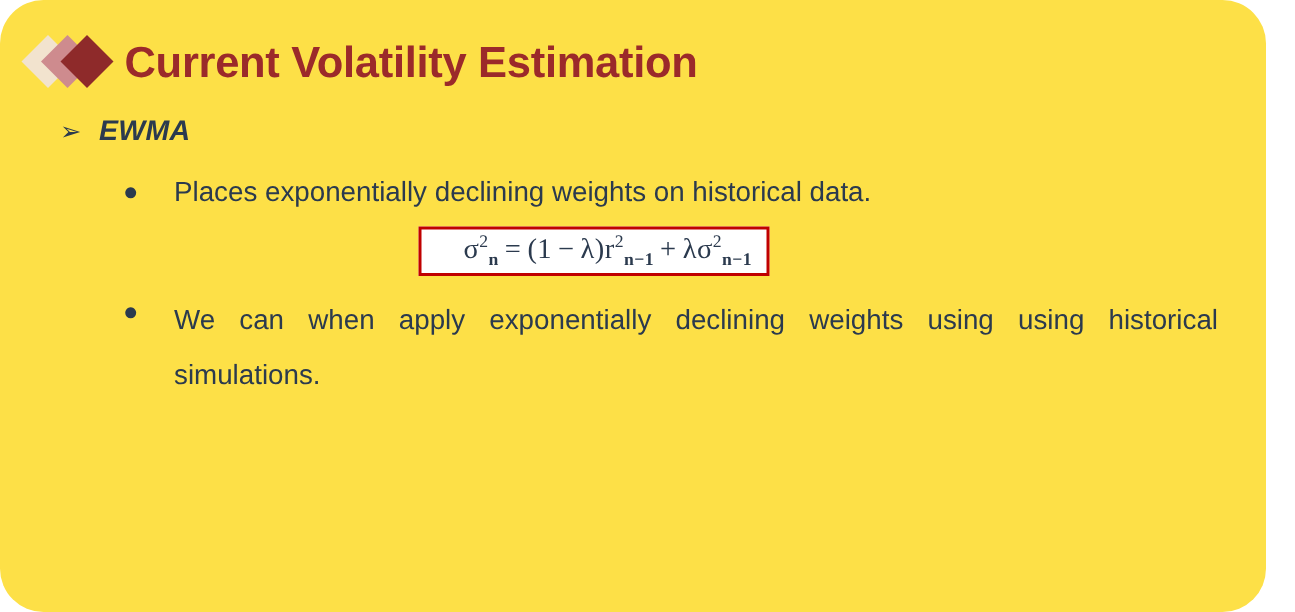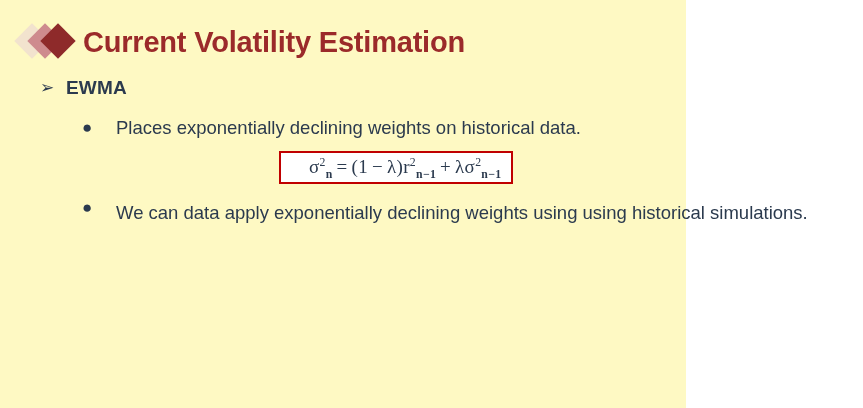--- a/index.html
+++ b/index.html
@@ -11,23 +11,24 @@
     width: 863px;
     height: 408px;
     overflow: hidden;
     font-family: "Liberation Sans", sans-serif;
     color: #2B3A4E;
     position: relative;
   }
 
   .slide {
     position: relative;
-    width: 686px;
+    width: 844px;
     height: 408px;
-    background: #fef9c3;
+    background: #fde047;
+    border-radius: 29px;
   }
 
   
   .title-row {
     position: absolute;
     left: 0;
     top: 12px;
     width: 863px;
     height: 56px;
   }
@@ -69,20 +70,21 @@
     line-height: 24px;
     color: #2B3A4E;
     text-align: left;
   }
   .lvl1-text {
     font-size: 19px;
     font-weight: bold;
     line-height: 24px;
     color: #2B3A4E;
     letter-spacing: 0.2px;
+    font-style: italic;
   }
 
   
   .lvl2 {
     position: absolute;
     display: flex;
     align-items: flex-start;
   }
   .lvl2-a { left: 82px; top: 114px; width: 730px; }
   .lvl2-b { left: 82px; top: 194px; width: 730px; }
@@ -174,17 +176,17 @@
 
   <div class="formula-box">
     <span class="formula">
       <span class="greek">σ</span><sup>2</sup><sub>n</sub><span class="op">=</span><span>(</span><span>1</span><span class="op">−</span><span class="greek">λ</span><span>)</span><span class="var">r</span><sup>2</sup><sub>n−1</sub><span class="op">+</span><span class="greek">λ</span><span class="greek">σ</span><sup>2</sup><sub>n−1</sub>
     </span>
   </div>
 
   <div class="lvl2 lvl2-b">
     <span class="dot-bullet">●</span>
     <span class="lvl2-text justify">
-      <span>We can data </span><span class="u">apply exponentially declining weights</span><span> using </span><span class="u">using historical simulations.</span>
+      <span>We can when </span><span class="u">apply exponentially declining weights</span><span> using </span><span class="u">using historical simulations.</span>
     </span>
   </div>
 
 </div>
 
 </body></html>

